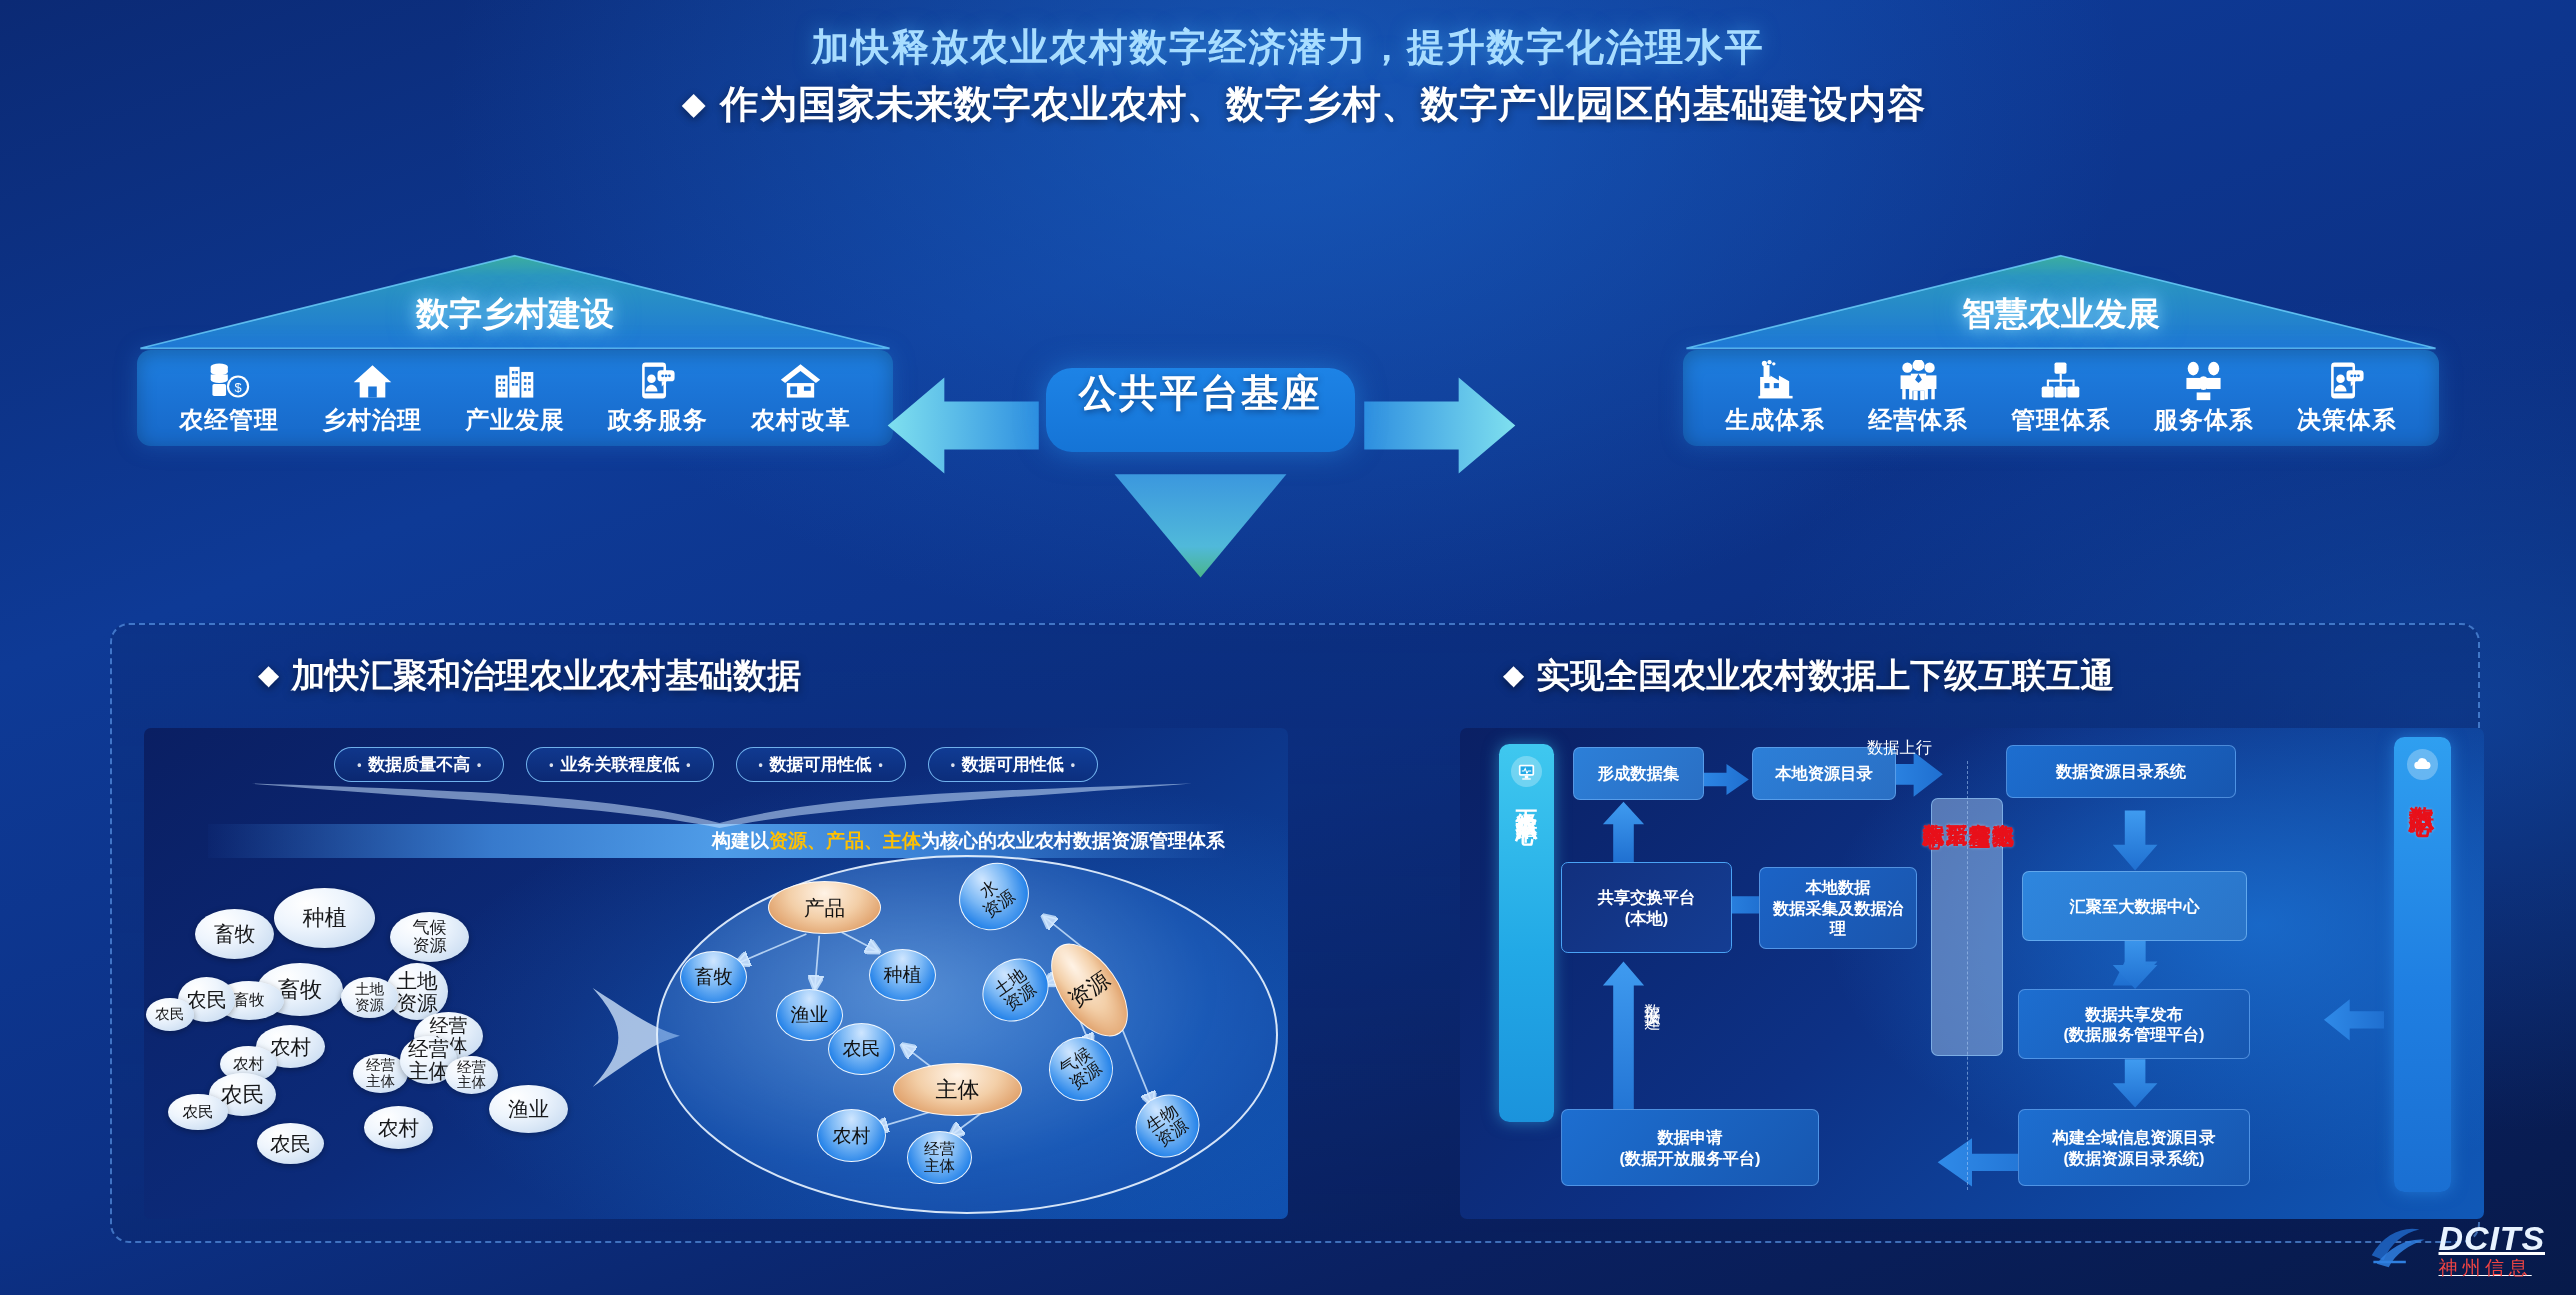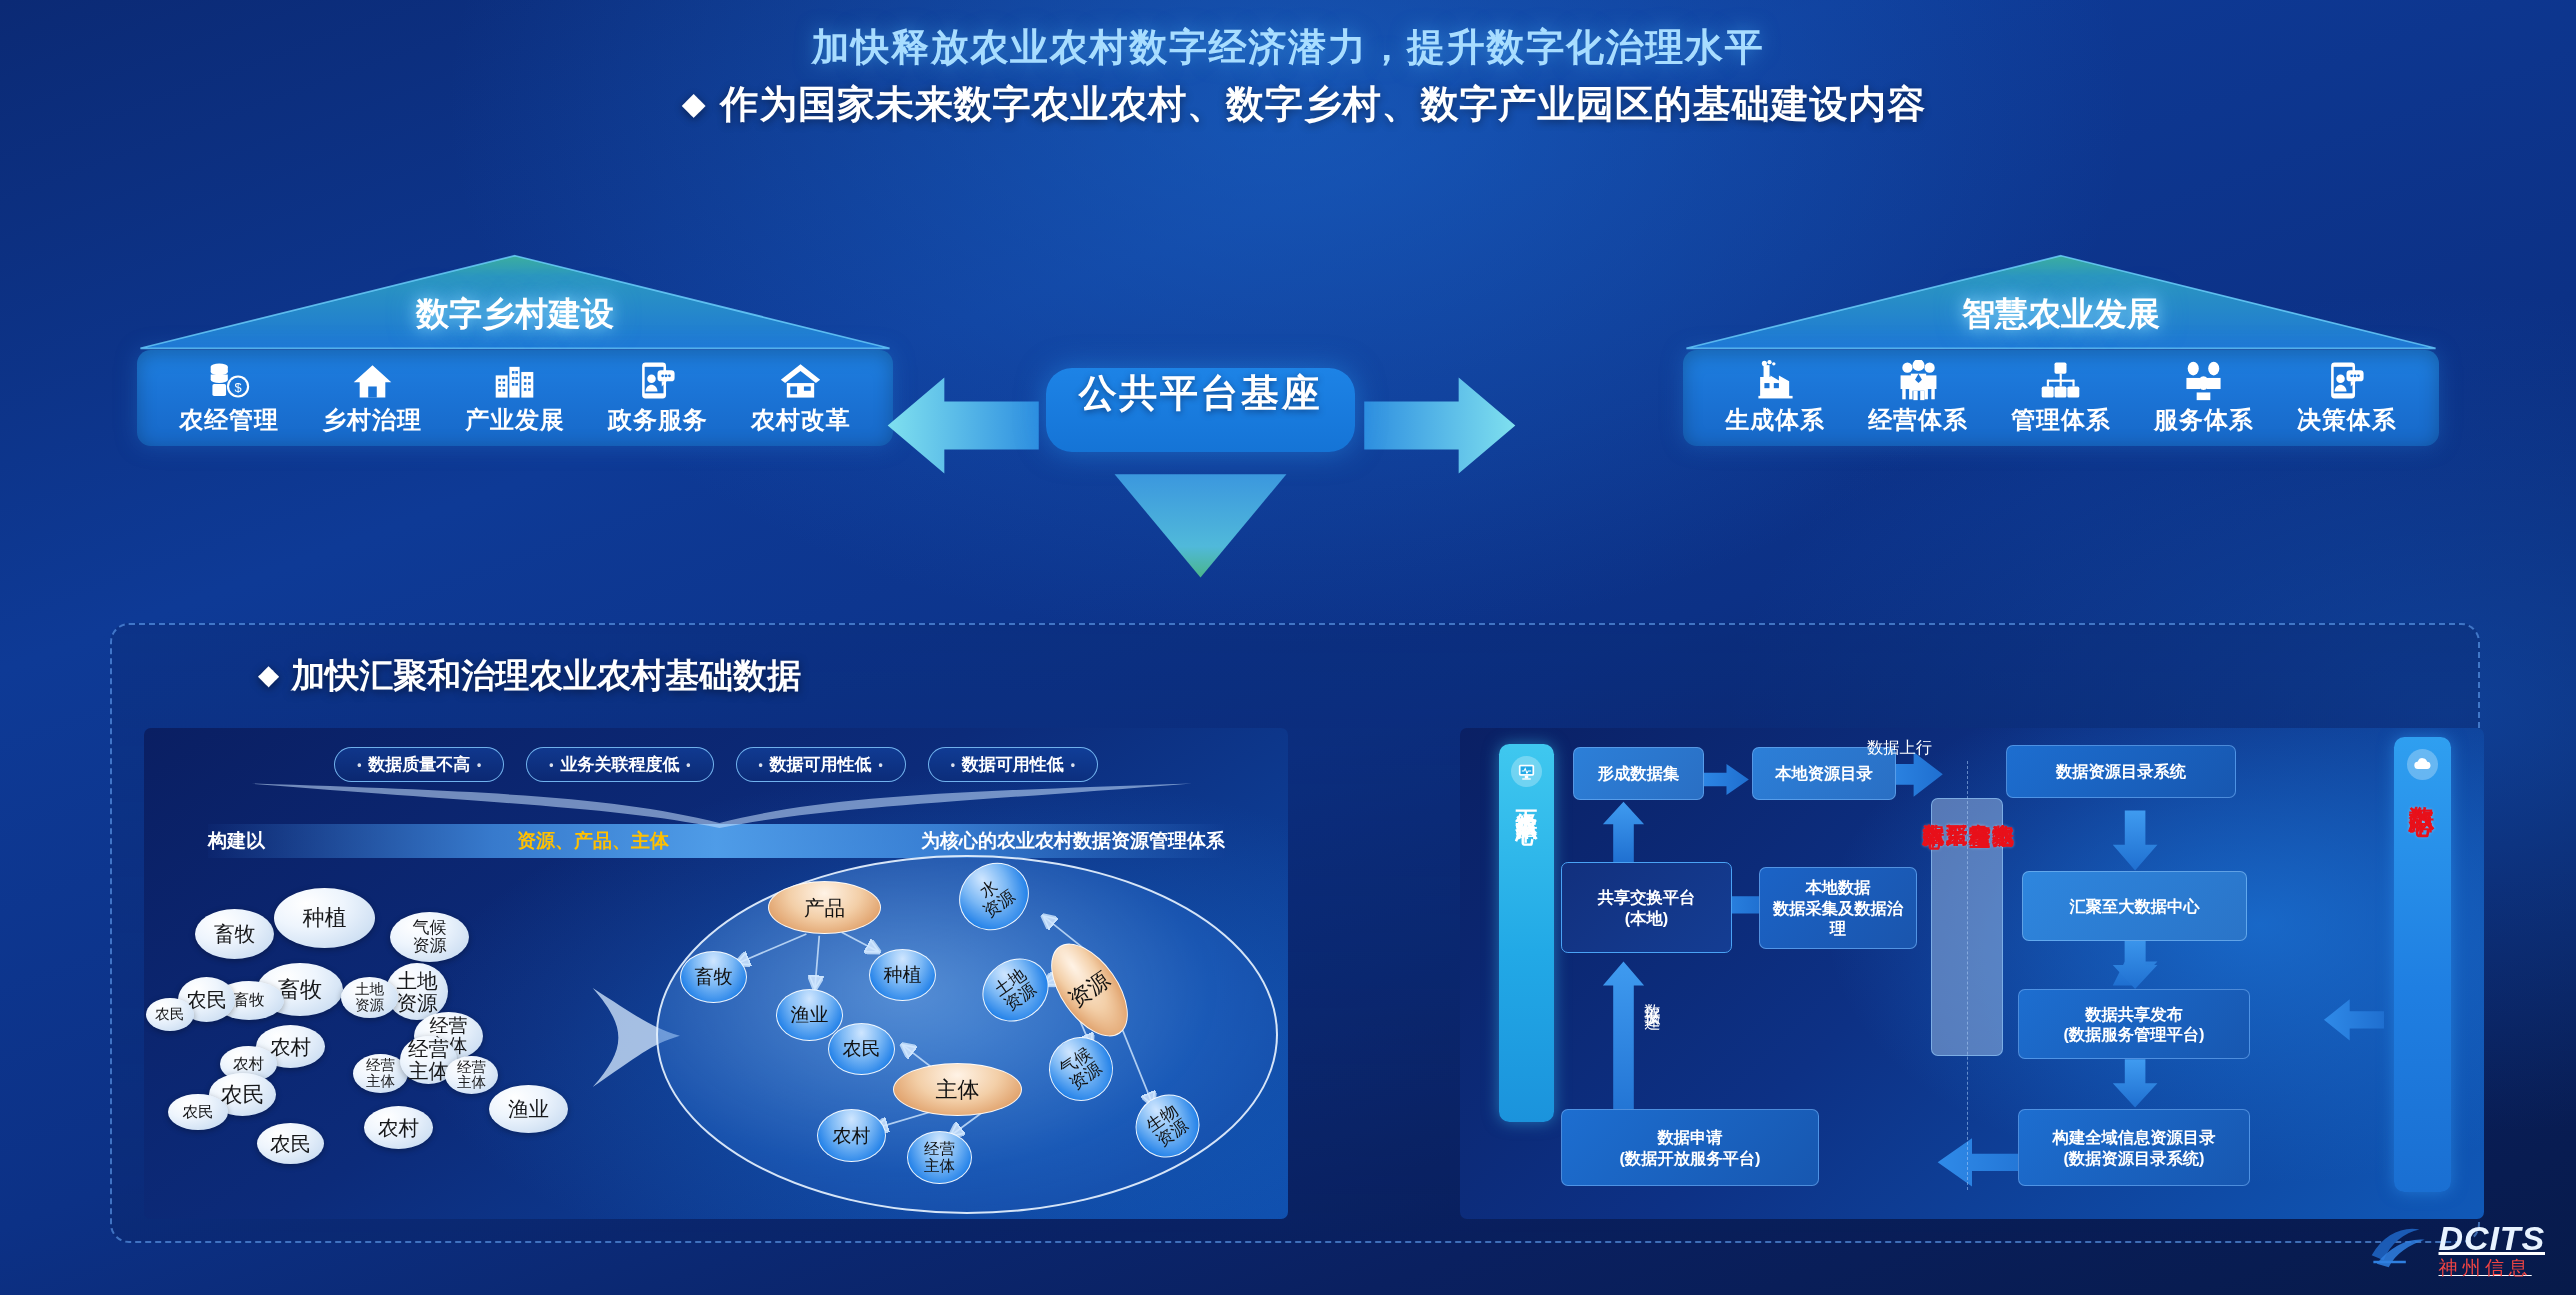--- a/index.html
+++ b/index.html
@@ -93,21 +93,21 @@
   .pill{
     border:1.7px solid rgba(130,200,255,.85); border-radius:22px;
     padding:5.2px 22px; font-size:17px; font-weight:bold; color:#fff;
     background:linear-gradient(180deg,rgba(22,80,180,.45),rgba(12,45,120,.45));
     white-space:nowrap; display:flex; align-items:center; gap:6.9px;
   }
   .pill .dot{ font-size:12px; opacity:.85; }
   .banner{
     position:absolute; left:64px; top:96px; width:1017px; height:34px;
     background:linear-gradient(90deg,rgba(20,60,150,.1) 0%,rgba(70,150,235,.75) 28%,rgba(90,175,250,.85) 50%,rgba(70,150,235,.75) 72%,rgba(20,60,150,.1) 100%);
-    display:flex; align-items:center; justify-content:space-between;
+    display:flex; align-items:center; justify-content:flex-end;
     font-size:19px; font-weight:bold; color:#fff; white-space:nowrap;
   }
   .banner .hl{ color:#ffc000; }
   .bubble{
     position:absolute; border-radius:50%;
     background:radial-gradient(ellipse at 32% 26%, #ffffff 0%, #eef5fd 38%, #cfe0f3 78%, #b9d2ee 100%);
     color:#17181a; display:flex; align-items:center; justify-content:center;
     text-align:center; line-height:1.05; font-weight:normal;
     box-shadow:0 1.7px 6.9px rgba(0,0,0,.3);
   }
@@ -456,20 +456,23 @@
           </linearGradient>
         </defs>
       <path d="M10 6 L210 6 L110 126 Z" fill="url(#agd)" opacity="0.92"></path>
     </svg>
   </span>
 
   <div class="bottom-panel"></div>
 
   <div class="sec-head left">
     <span class="dia">◆</span><span>加快汇聚和治理农业农村基础数据</span>
+  </div>
+  <div class="sec-head right">
+    <span class="dia">◆</span><span>实现全国农业农村数据上下级互联互通</span>
   </div>
 
   <div class="left-card">
     <div class="pill-row">
       <div class="pill">
           <span class="dot">•</span>
           <span>数据质量不高</span>
           <span class="dot">•</span>
         </div>
       <div class="pill">

